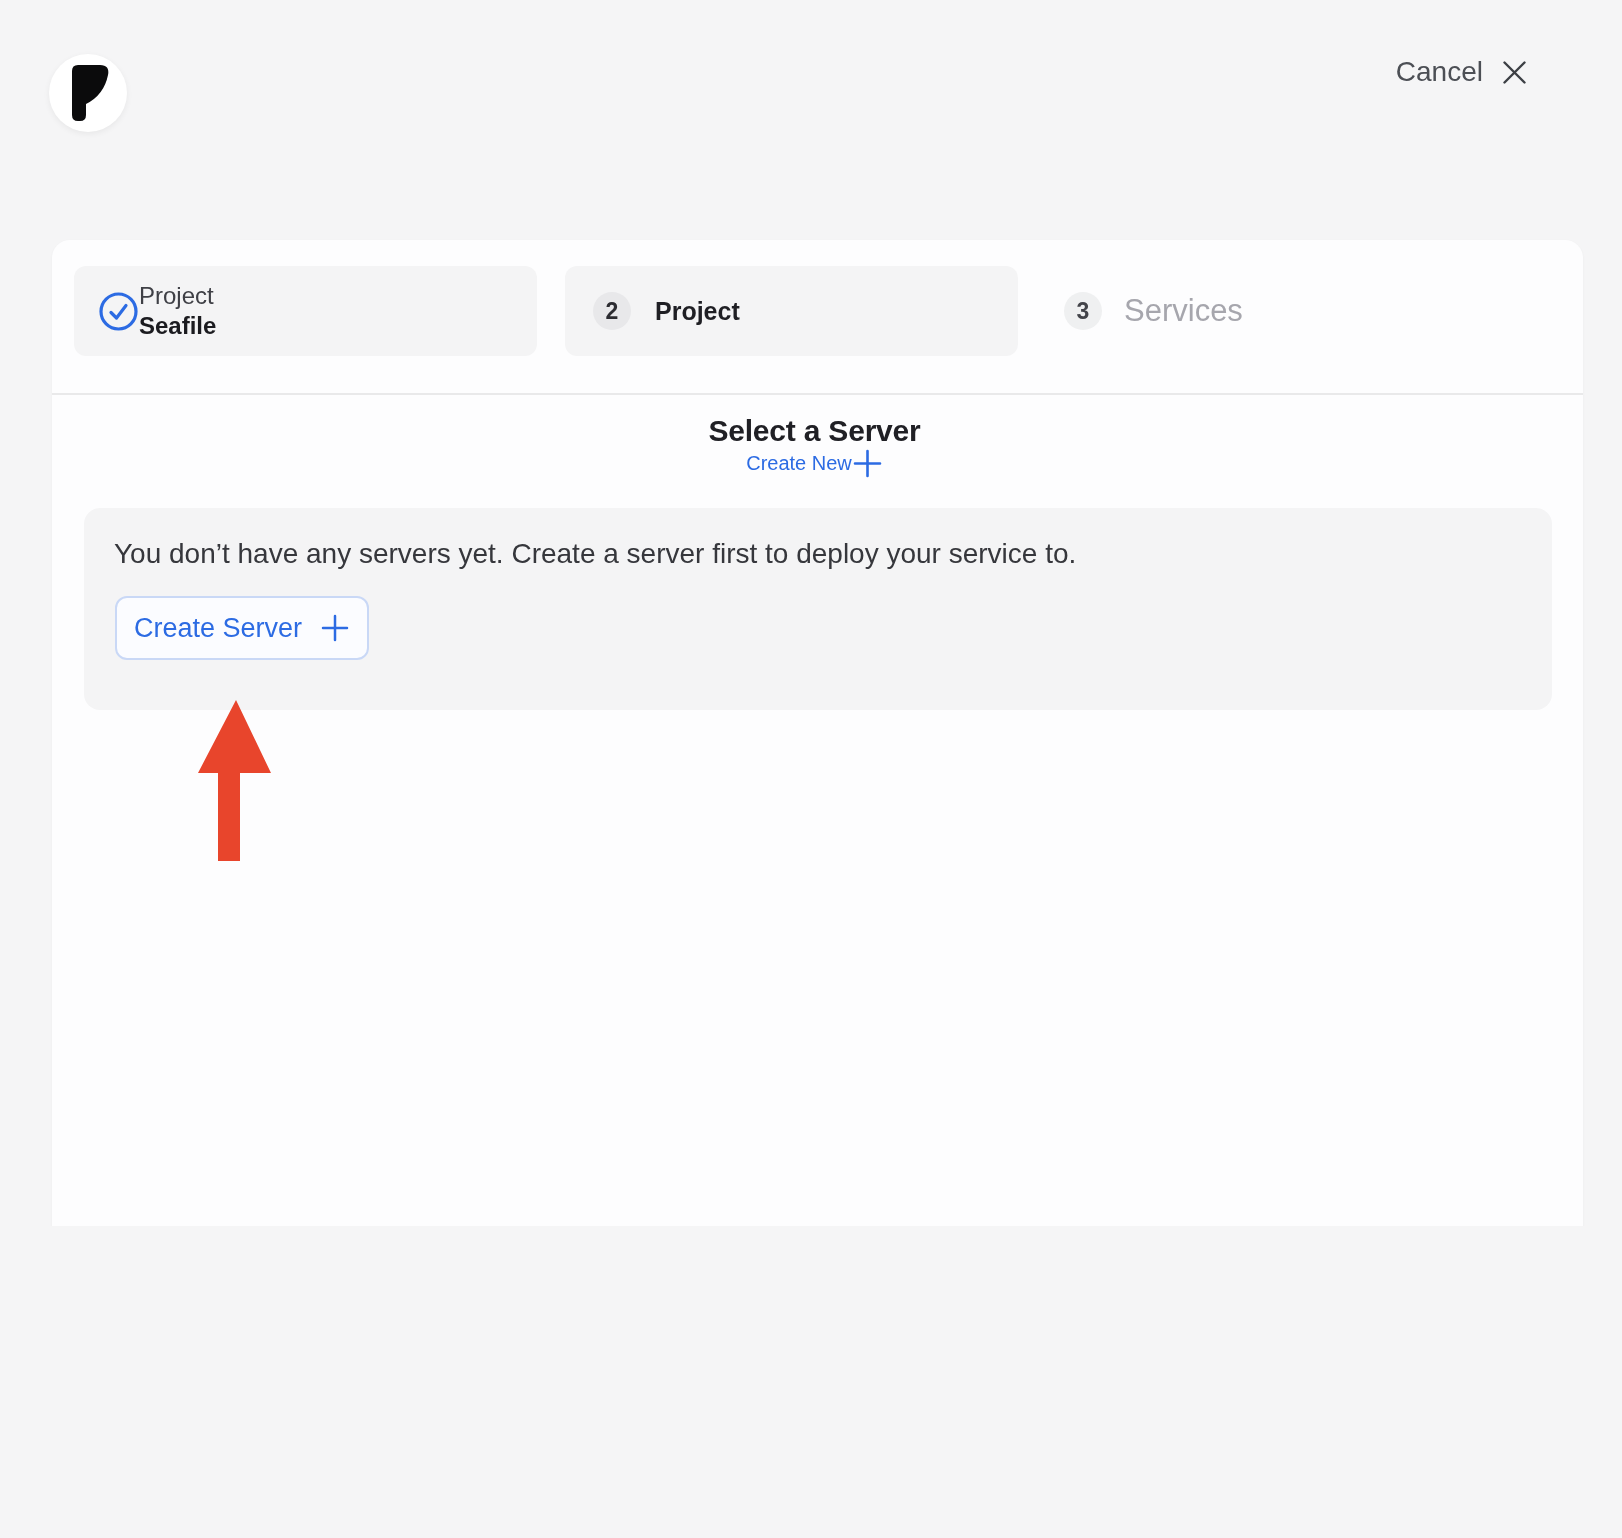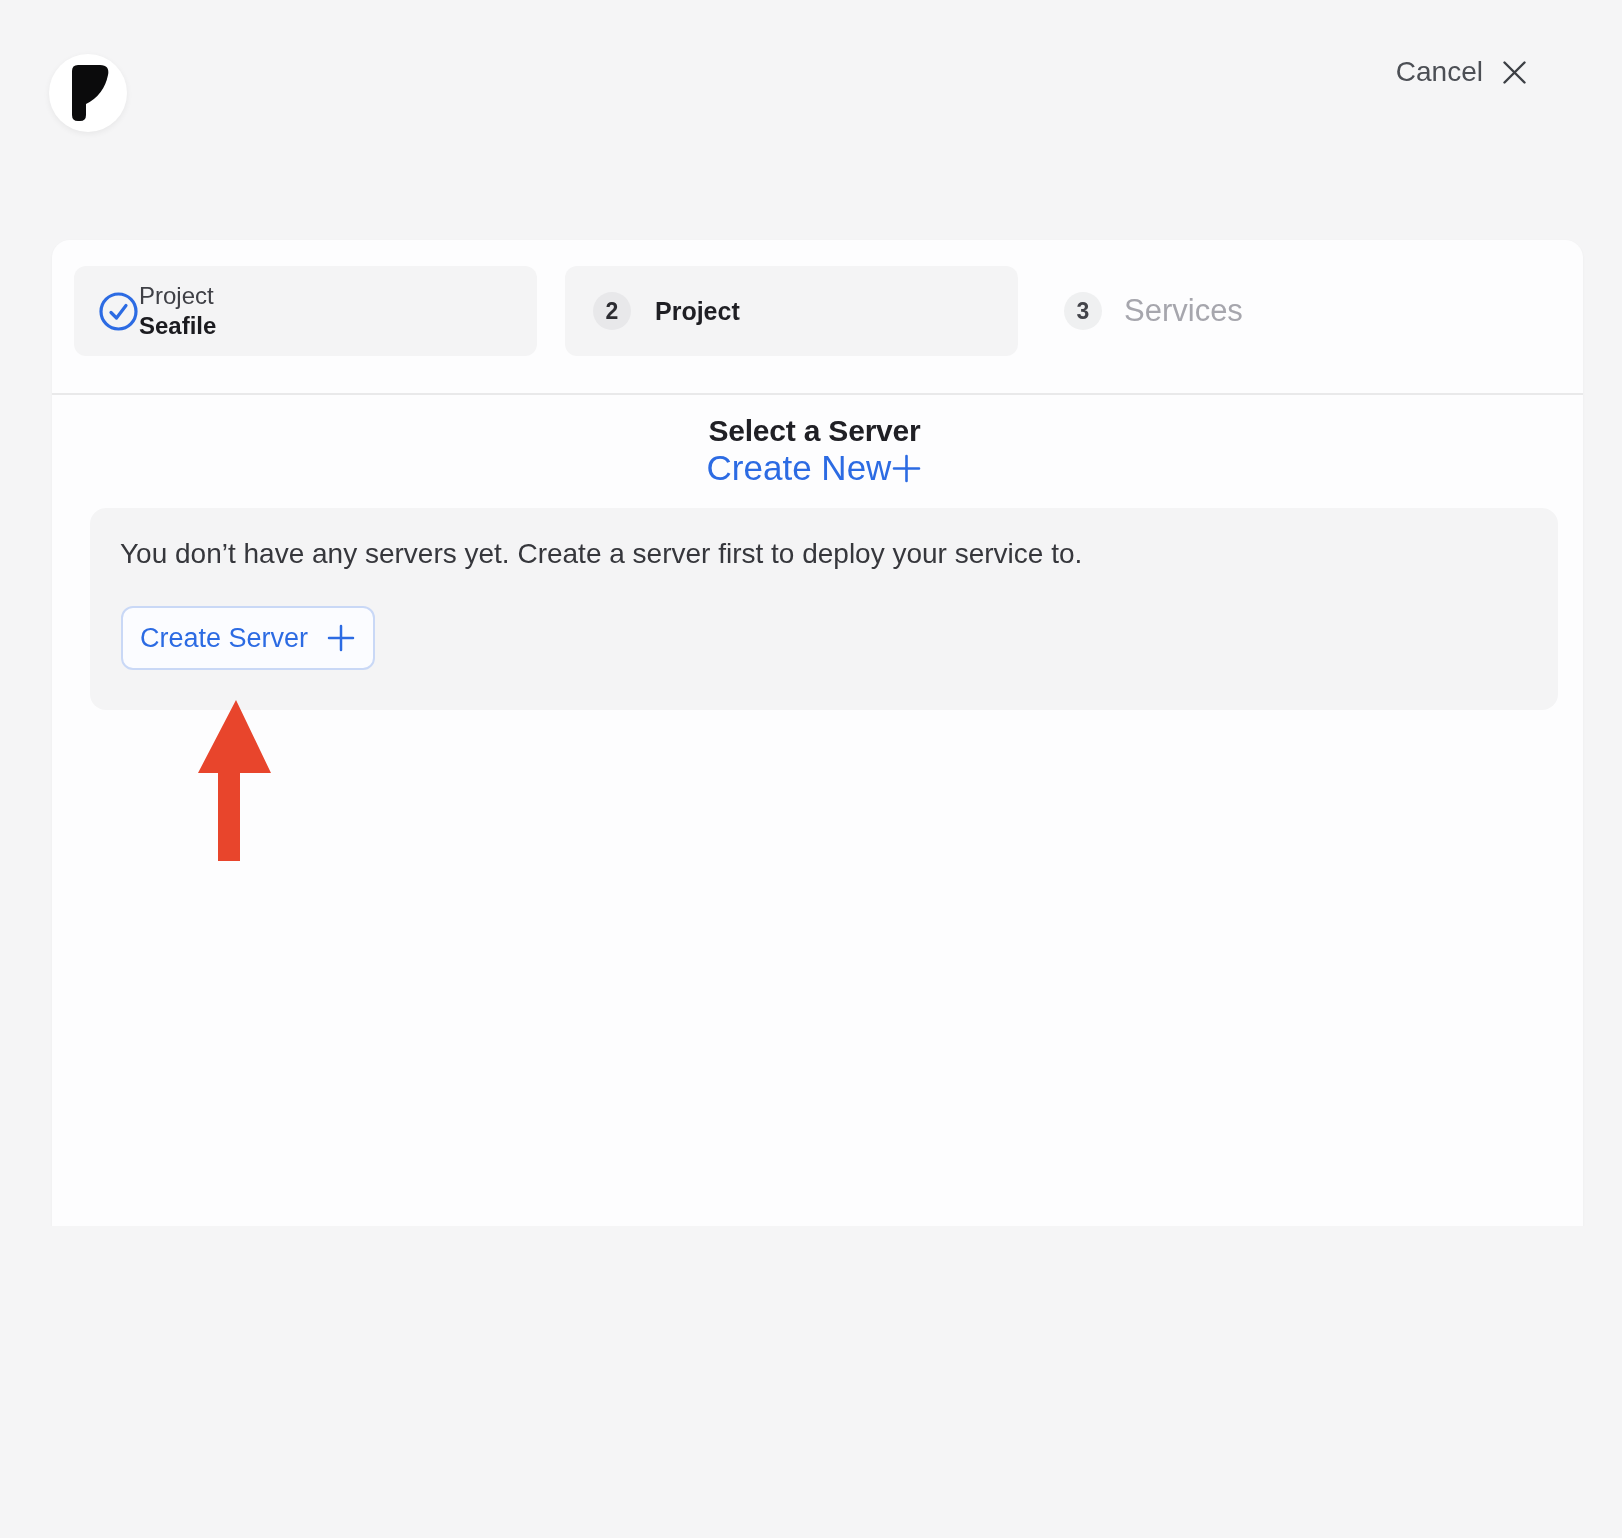--- a/index.html
+++ b/index.html
@@ -31,26 +31,26 @@
   .step-muted { font-size:31px; color:#a6a6ad; }
   .badge { width:38px; height:38px; border-radius:50%; background:#e8e8ea; color:#2c2c31;
            font-size:23px; font-weight:600; display:flex; align-items:center; justify-content:center; }
   .badge-light { background:#eff0f1; color:#43444a; }
 
   .divider { position:absolute; left:0; right:0; top:153px; height:2px; background:#e9e9ea; }
 
   
   .section-head { position:absolute; left:30px; right:36px; top:174px; display:flex; align-items:center; justify-content:space-between;flex-direction:column; }
   .section-title { font-size:30px; font-weight:700; color:#202025; letter-spacing:-0.2px; }
-  .create-new { display:flex; align-items:center; color:#2c6be3; font-size:35px; cursor:pointer; }
+  .create-new { display:flex; align-items:center; color:#2c6be3; font-size:20px; cursor:pointer; }
 
   
-  .empty-panel { position:absolute; left:38px; top:268px; width:1468px; height:202px; background:#f4f4f5; border-radius:16px; }
+  .empty-panel { position:absolute; left:32px; top:268px; width:1468px; height:202px; background:#f4f4f5; border-radius:16px; }
   .empty-message { padding:30px 30px 0 30px; font-size:28px; color:#36373c; }
-  .create-server { margin:36px 0 0 31px; width:254px; height:64px; border:2px solid #c9d8f6; border-radius:12px;
+  .create-server { margin:26px 0 0 31px; width:254px; height:64px; border:2px solid #c9d8f6; border-radius:12px;
                    background:#fbfcff; color:#2c6be3; font-size:27px; font-family:inherit;
                    display:inline-flex; align-items:center; justify-content:center; gap:18px; cursor:pointer; }
 
   .arrow { position:absolute; left:195px; top:698px; }
   svg { display:block; }
 </style>
 </head>
 <body>
 
 <div class="page">

